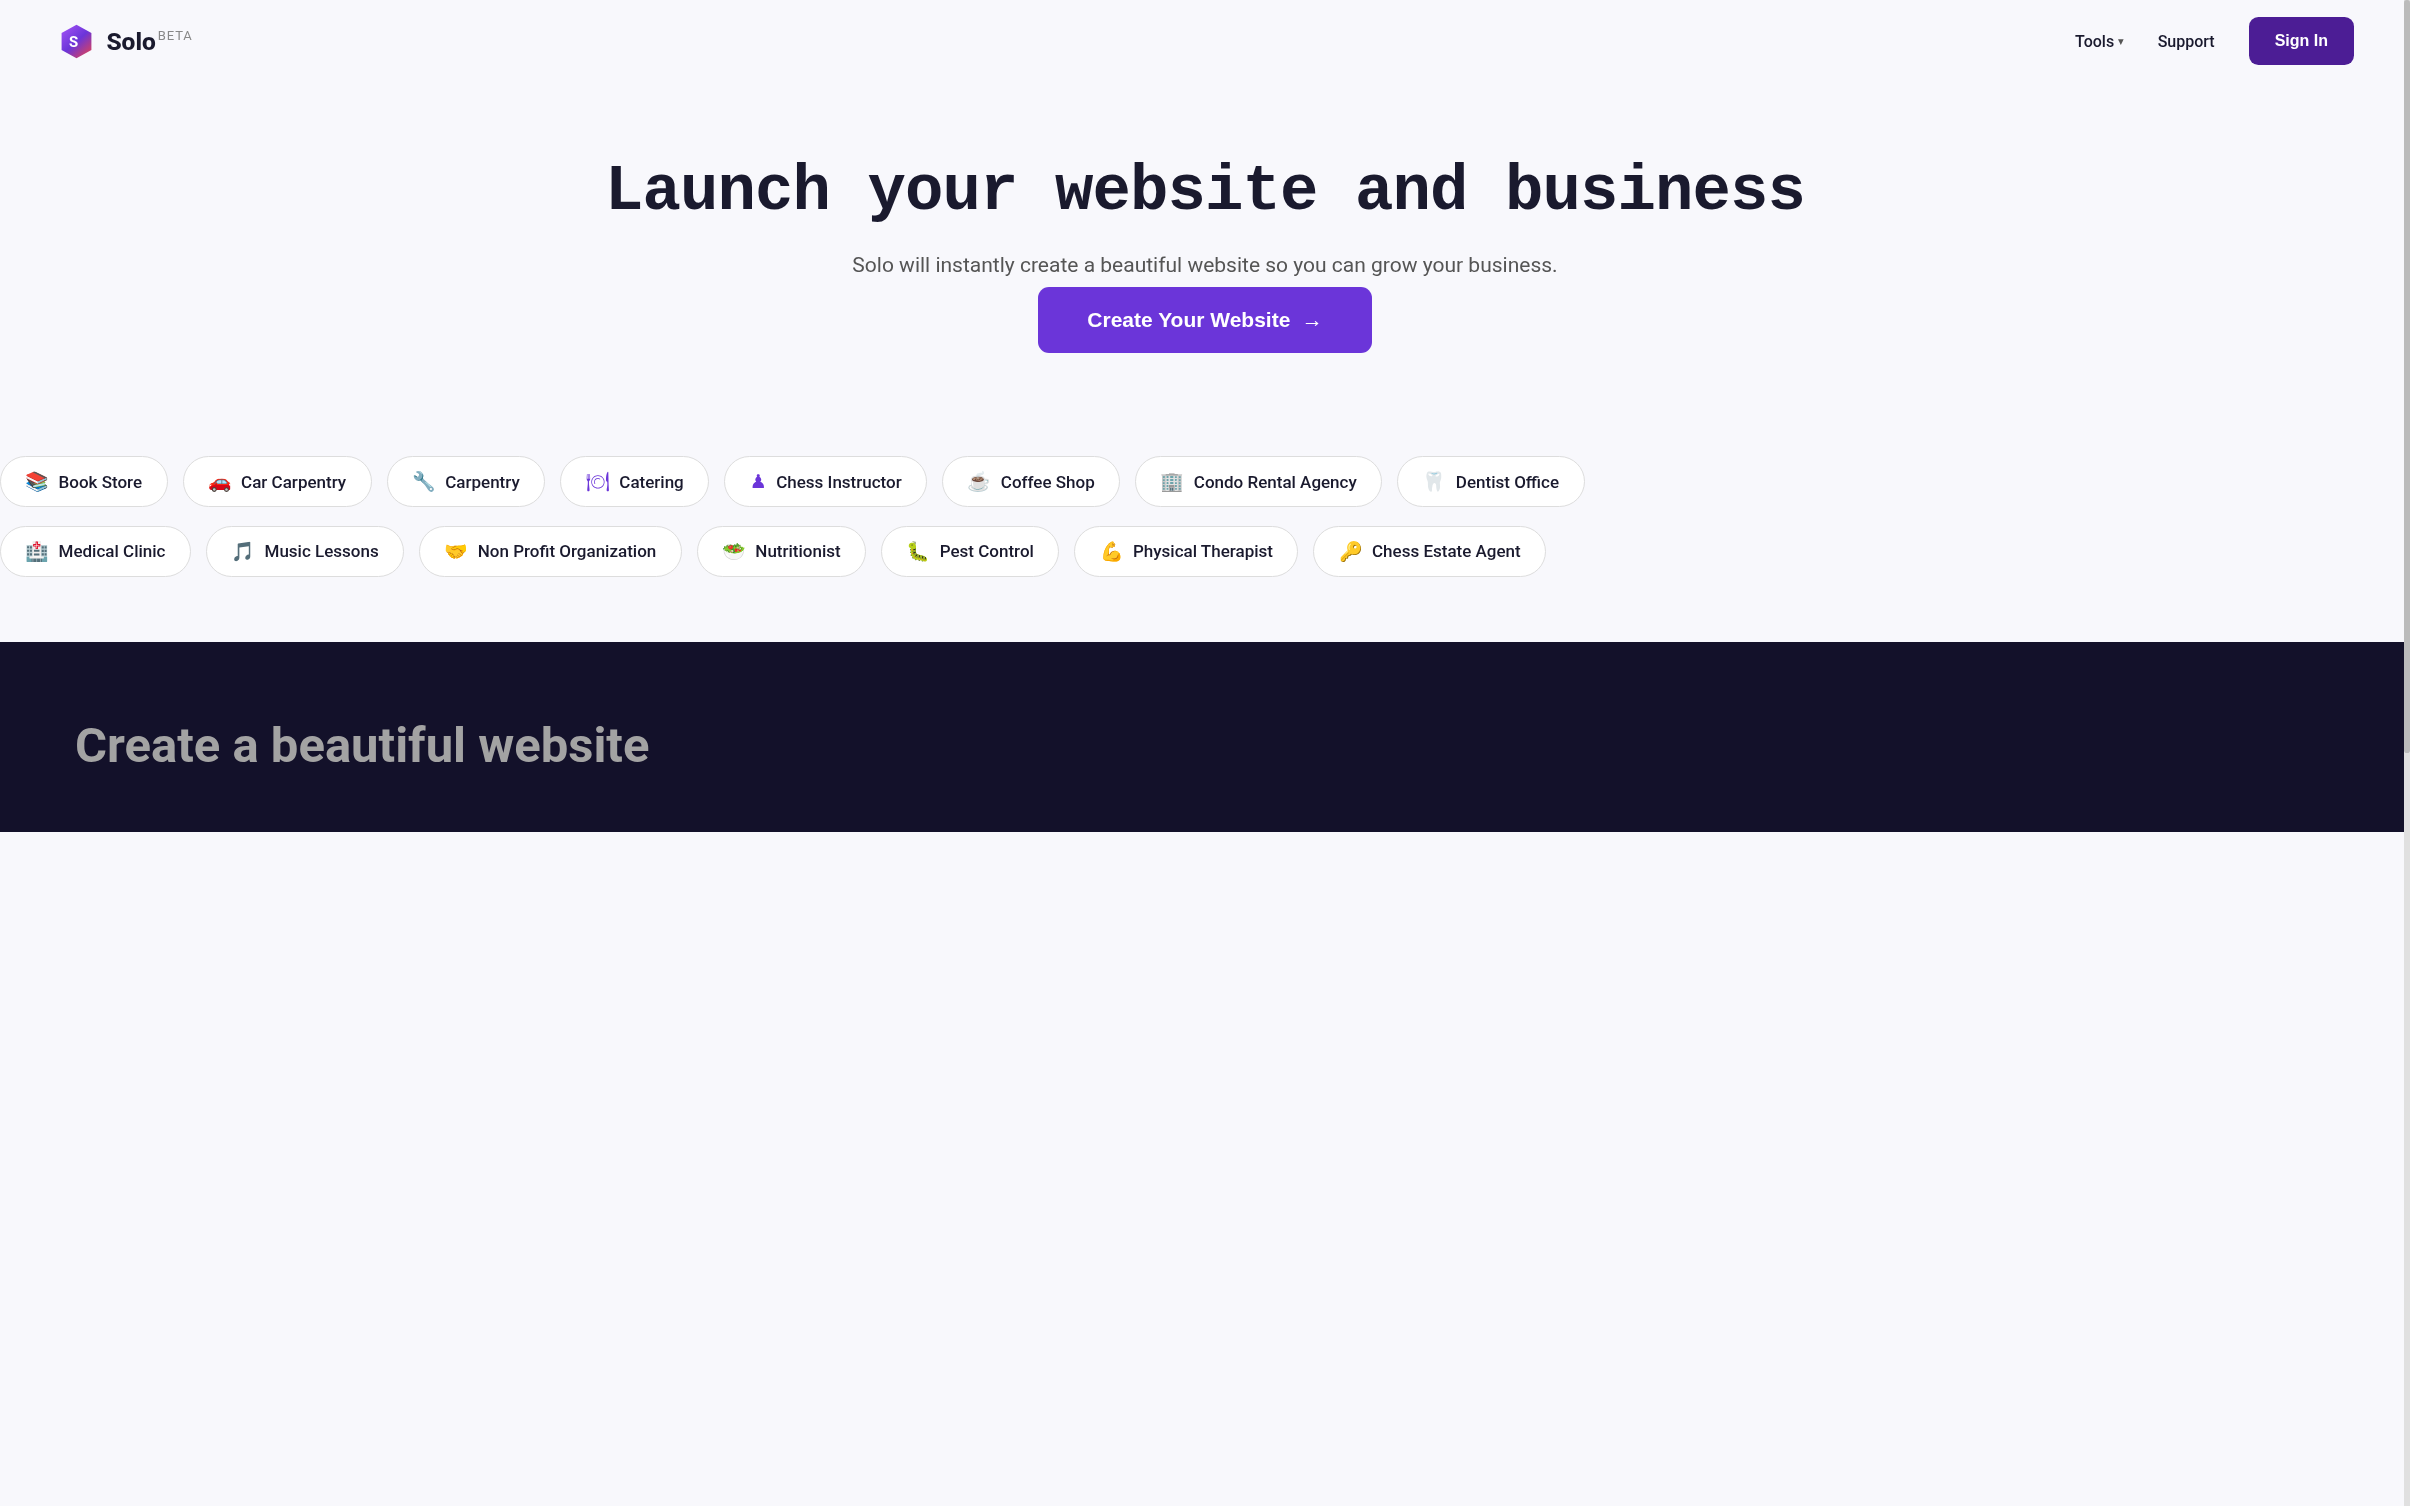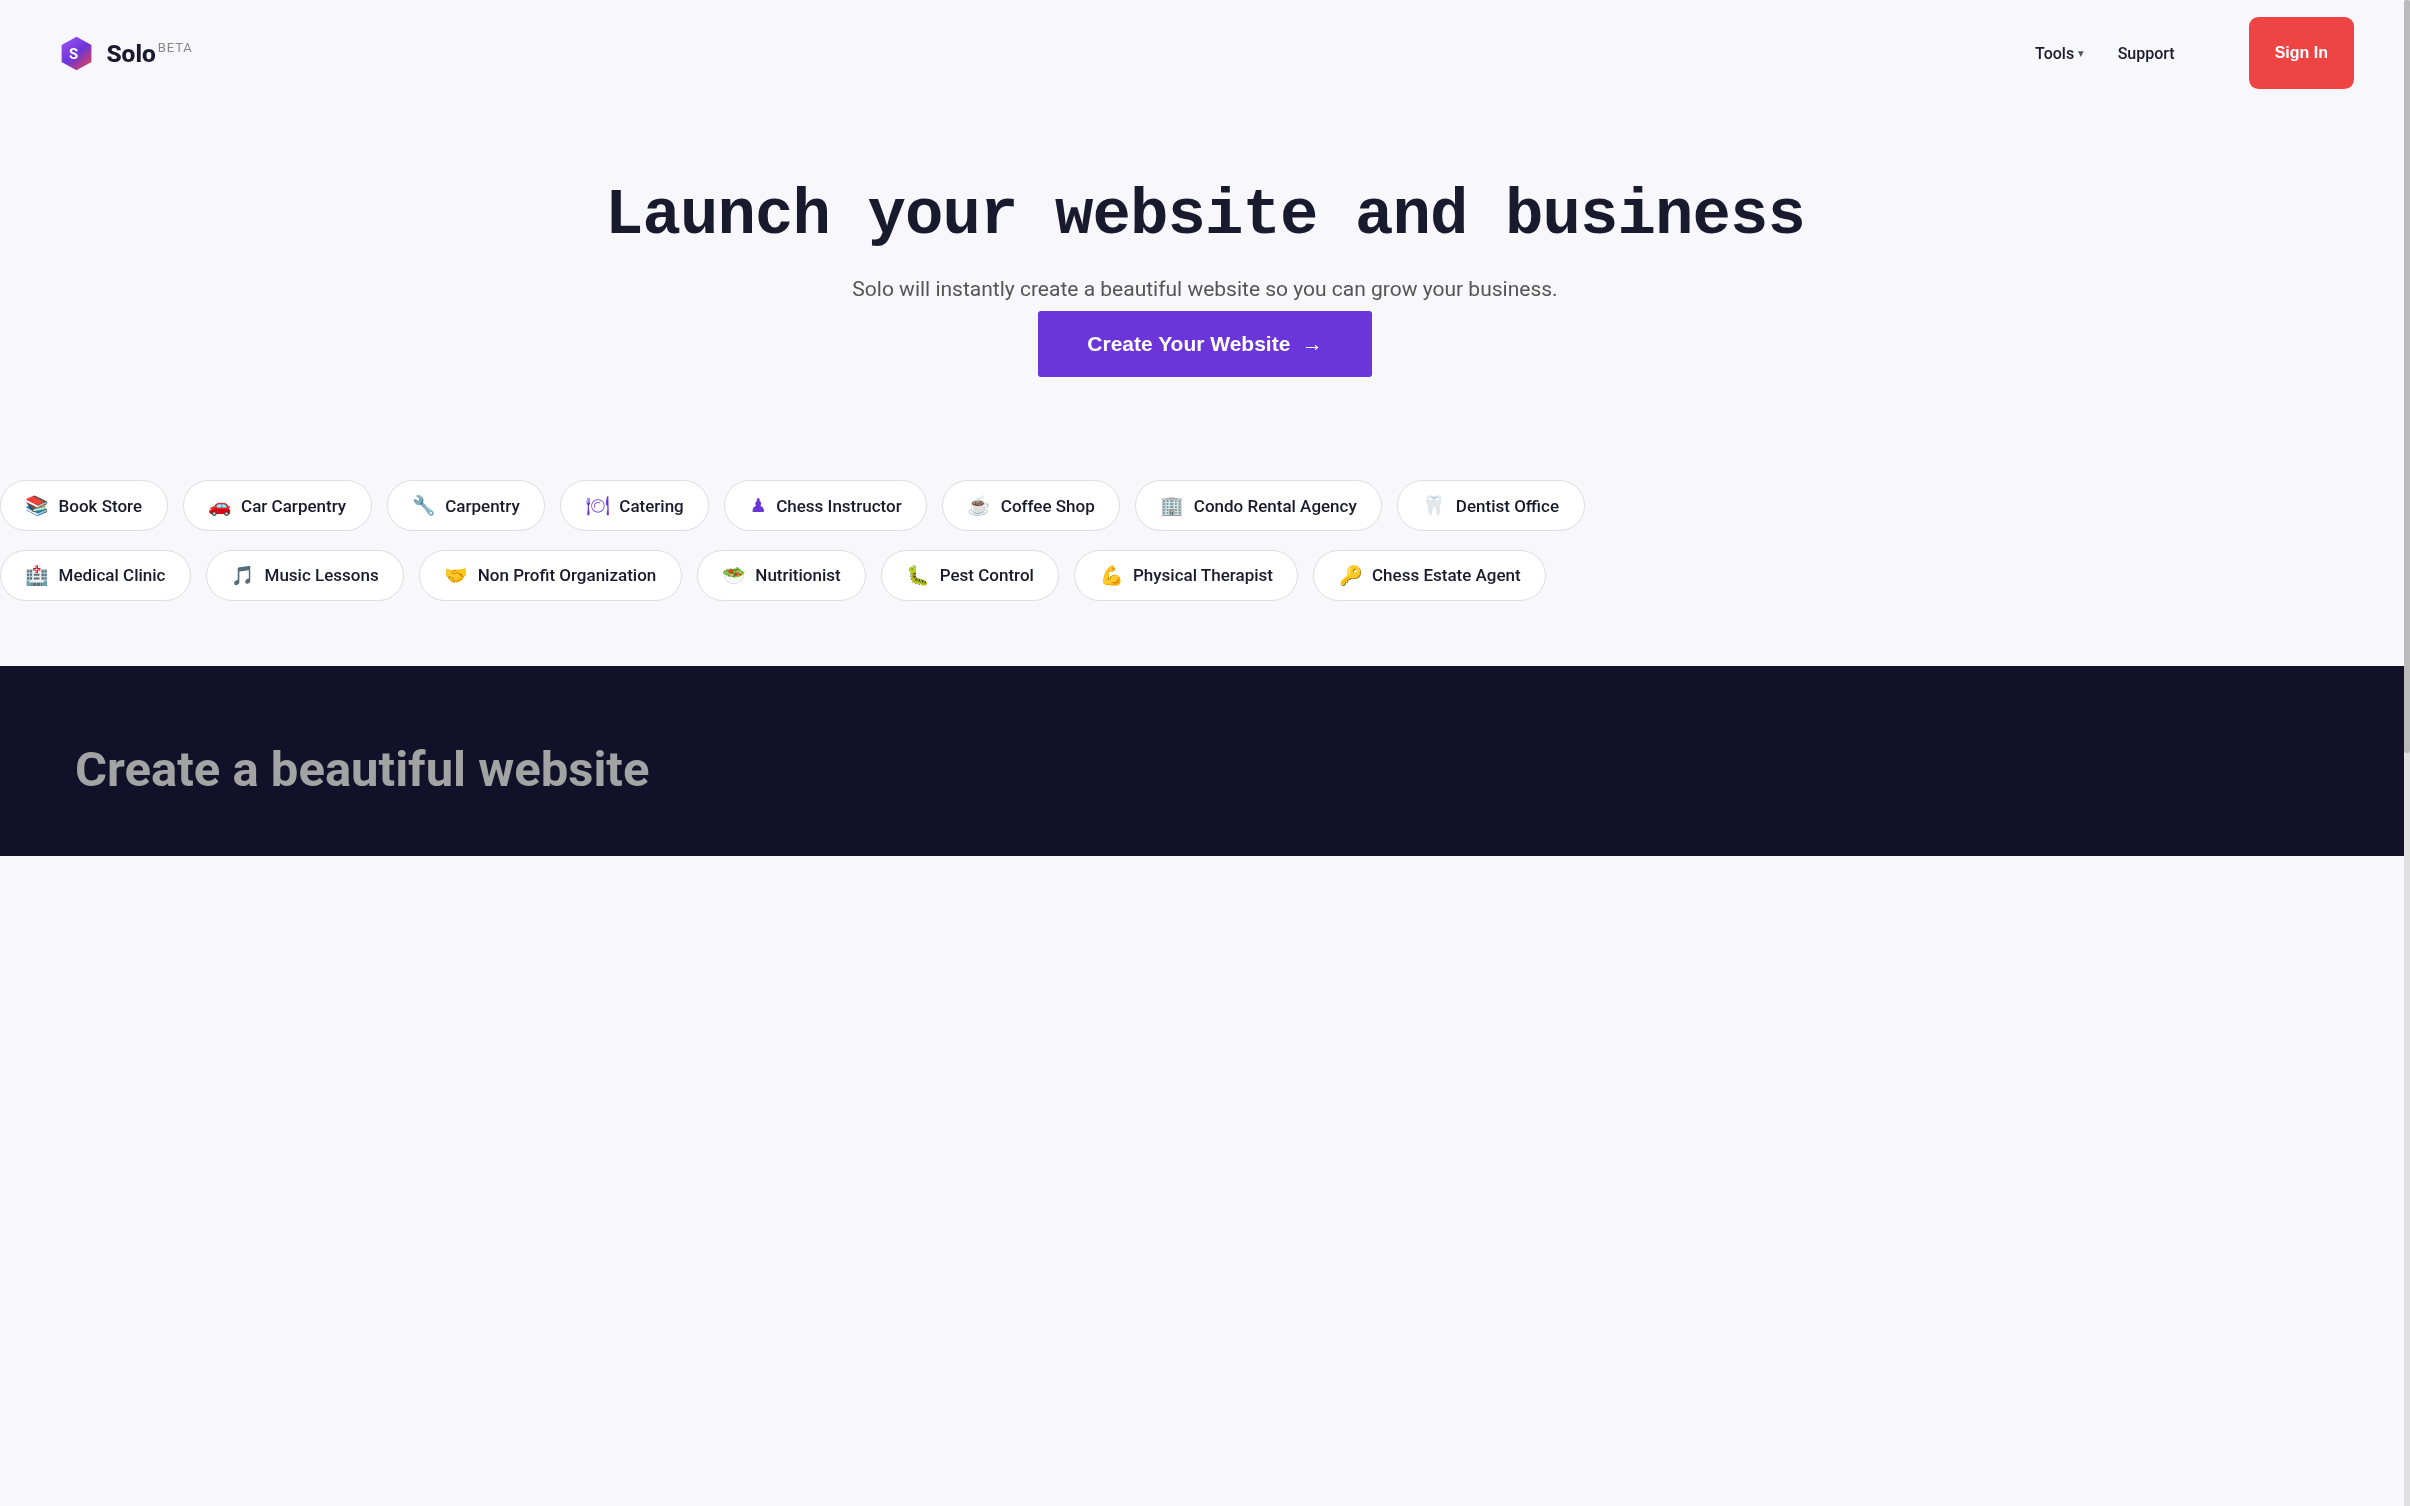--- a/index.html
+++ b/index.html
@@ -58,29 +58,28 @@
       align-items: center;
       gap: 3.8px;
     }
 
     .nav-link .chevron {
       font-size: 11.3px;
       color: #555;
     }
 
     .sign-in-btn {
-      background: #ef4444;
+      background: #4c1d95;
       color: white;
       border: none;
       border-radius: 9.4px;
-      padding: 27px 26px;
+      padding: 15px 26px;
       font-size: 16px;
       font-weight: 600;
       cursor: pointer;
-      margin-left: 40px;
     }
 
     
     .hero {
       text-align: center;
       padding: 75px 38px 56px;
     }
 
     .hero-title {
       font-size: 64px;
@@ -104,21 +103,21 @@
       font-weight: 600;
       text-decoration: none;
       display: block;
       margin-bottom: 41px;
     }
 
     .cta-button {
       background: #6b35d9;
       color: white;
       border: none;
-      border-radius: 3px;
+      border-radius: 11px;
       padding: 21px 49px;
       font-size: 21px;
       font-weight: 600;
       cursor: pointer;
       display: inline-flex;
       align-items: center;
       gap: 11.3px;
     }
 
     .cta-arrow {

